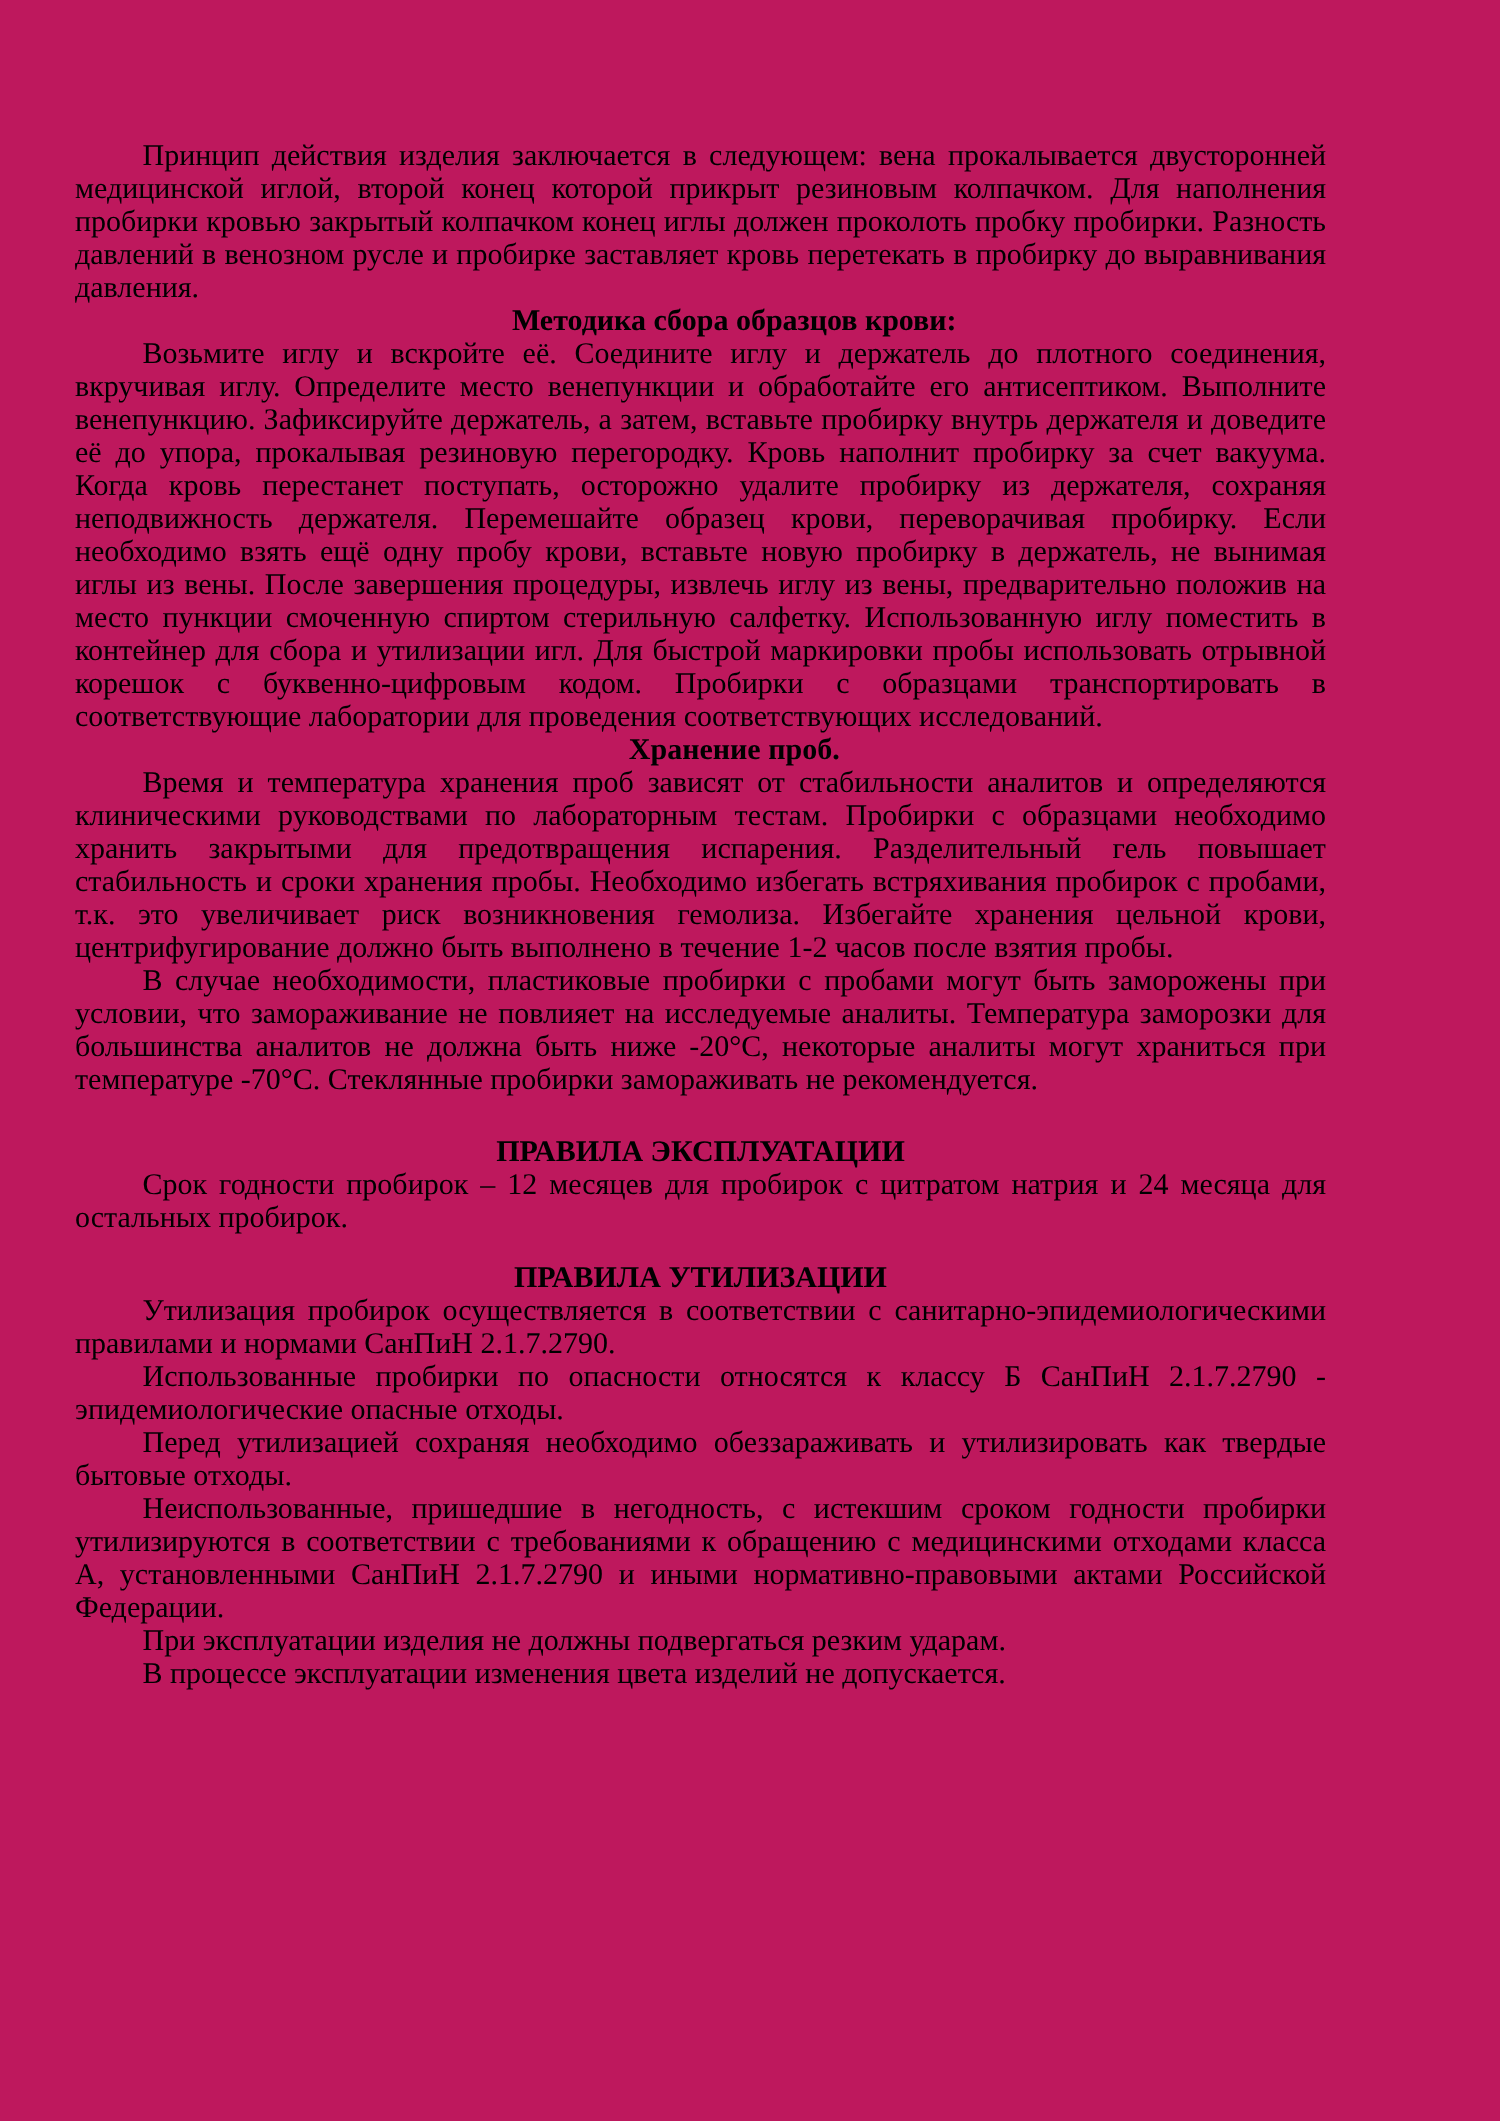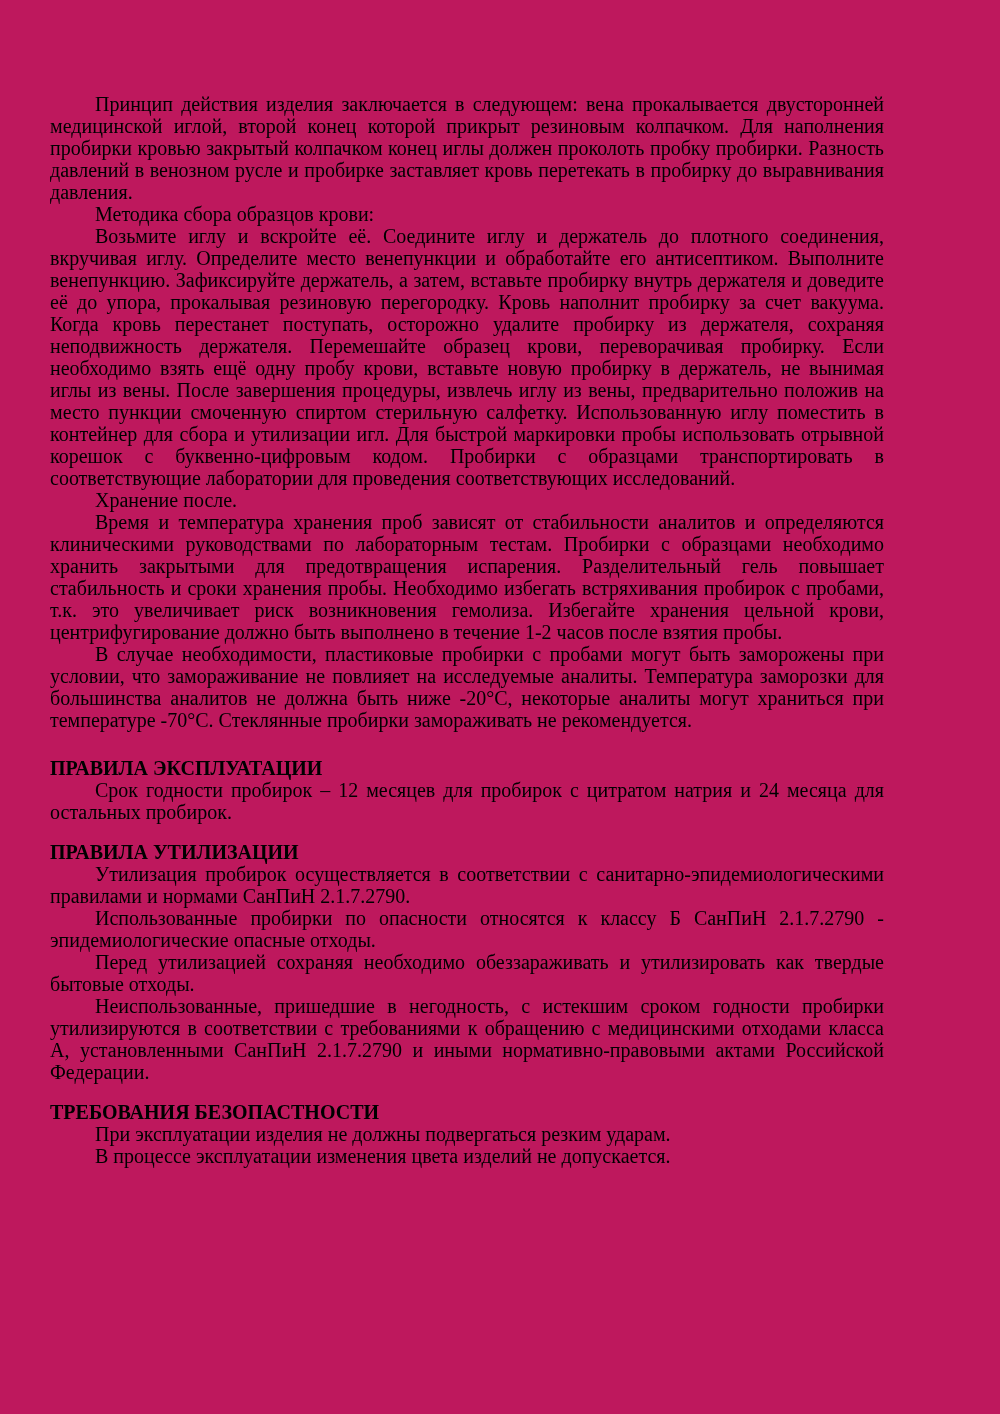--- a/index.html
+++ b/index.html
@@ -20,26 +20,27 @@
     line-height: 22px;
     color: #000000;
   }
   .para {
     margin: 0;
     text-align: justify;
     text-indent: 45px;
   }
   .heading-inline {
     margin: 0;
-    text-align: left;
+    text-align: center;
     text-indent: 45px;
-    font-weight: normal;
+    font-weight: bold;
   }
   .heading-center {
     margin: 0;
+    text-align: center;
     text-indent: 0;
     font-weight: bold;
   }
   .spaced-top {
     margin-top: 26px;
   }
   .small-spaced-top {
     margin-top: 18px;
   }
 </style>
@@ -47,40 +48,39 @@
 <body>
 
 <div class="page">
 
   <p class="para">Принцип действия изделия заключается в следующем: вена прокалывается двусторонней медицинской иглой, второй конец которой прикрыт резиновым колпачком. Для наполнения пробирки кровью закрытый колпачком конец иглы должен проколоть пробку пробирки. Разность давлений в венозном русле и пробирке заставляет кровь перетекать в пробирку до выравнивания давления.</p>
 
   <p class="heading-inline">Методика сбора образцов крови:</p>
 
   <p class="para">Возьмите иглу и вскройте её. Соедините иглу и держатель до плотного соединения, вкручивая иглу. Определите место венепункции и обработайте его антисептиком. Выполните венепункцию. Зафиксируйте держатель, а затем, вставьте пробирку внутрь держателя и доведите её до упора, прокалывая резиновую перегородку. Кровь наполнит пробирку за счет вакуума. Когда кровь перестанет поступать, осторожно удалите пробирку из держателя, сохраняя неподвижность держателя. Перемешайте образец крови, переворачивая пробирку. Если необходимо взять ещё одну пробу крови, вставьте новую пробирку в держатель, не вынимая иглы из вены. После завершения процедуры, извлечь иглу из вены, предварительно положив на место пункции смоченную спиртом стерильную салфетку. Использованную иглу поместить в контейнер для сбора и утилизации игл. Для быстрой маркировки пробы использовать отрывной корешок с буквенно-цифровым кодом. Пробирки с образцами транспортировать в соответствующие лаборатории для проведения соответствующих исследований.</p>
 
-  <p class="heading-inline">Хранение после.</p>
+  <p class="heading-inline">Хранение проб.</p>
 
   <p class="para">Время и температура хранения проб зависят от стабильности аналитов и определяются клиническими руководствами по лабораторным тестам. Пробирки с образцами необходимо хранить закрытыми для предотвращения испарения. Разделительный гель повышает стабильность и сроки хранения пробы. Необходимо избегать встряхивания пробирок с пробами, т.к. это увеличивает риск возникновения гемолиза. Избегайте хранения цельной крови, центрифугирование должно быть выполнено в течение 1-2 часов после взятия пробы.</p>
 
   <p class="para">В случае необходимости, пластиковые пробирки с пробами могут быть заморожены при условии, что замораживание не повлияет на исследуемые аналиты. Температура заморозки для большинства аналитов не должна быть ниже -20°С, некоторые аналиты могут храниться при температуре -70°С. Стеклянные пробирки замораживать не рекомендуется.</p>
 
   <p class="heading-center spaced-top">ПРАВИЛА ЭКСПЛУАТАЦИИ</p>
 
 
   <p class="para">Срок годности пробирок – 12 месяцев для пробирок с цитратом натрия и 24 месяца для остальных пробирок.</p>
 
   <p class="heading-center small-spaced-top">ПРАВИЛА УТИЛИЗАЦИИ</p>
 
   <p class="para">Утилизация пробирок осуществляется в соответствии с санитарно-эпидемиологическими правилами и нормами СанПиН 2.1.7.2790.</p>
 
   <p class="para">Использованные пробирки по опасности относятся к классу Б СанПиН 2.1.7.2790 - эпидемиологические опасные отходы.</p>
 
   <p class="para">Перед утилизацией сохраняя необходимо обеззараживать и утилизировать как твердые бытовые отходы.</p>
 
   <p class="para">Неиспользованные, пришедшие в негодность, с истекшим сроком годности пробирки утилизируются в соответствии с требованиями к обращению с медицинскими отходами класса А, установленными СанПиН 2.1.7.2790 и иными нормативно-правовыми актами Российской Федерации.</p>
 
-  <p class="heading-center small-spaced-top">ТРЕБОВАНИЯ БЕЗОПАСТНОСТИ</p>
 
   <p class="para">При эксплуатации изделия не должны подвергаться резким ударам.</p>
 
   <p class="para">В процессе эксплуатации изменения цвета изделий не допускается.</p>
 
 </div>
 
 </body></html>

